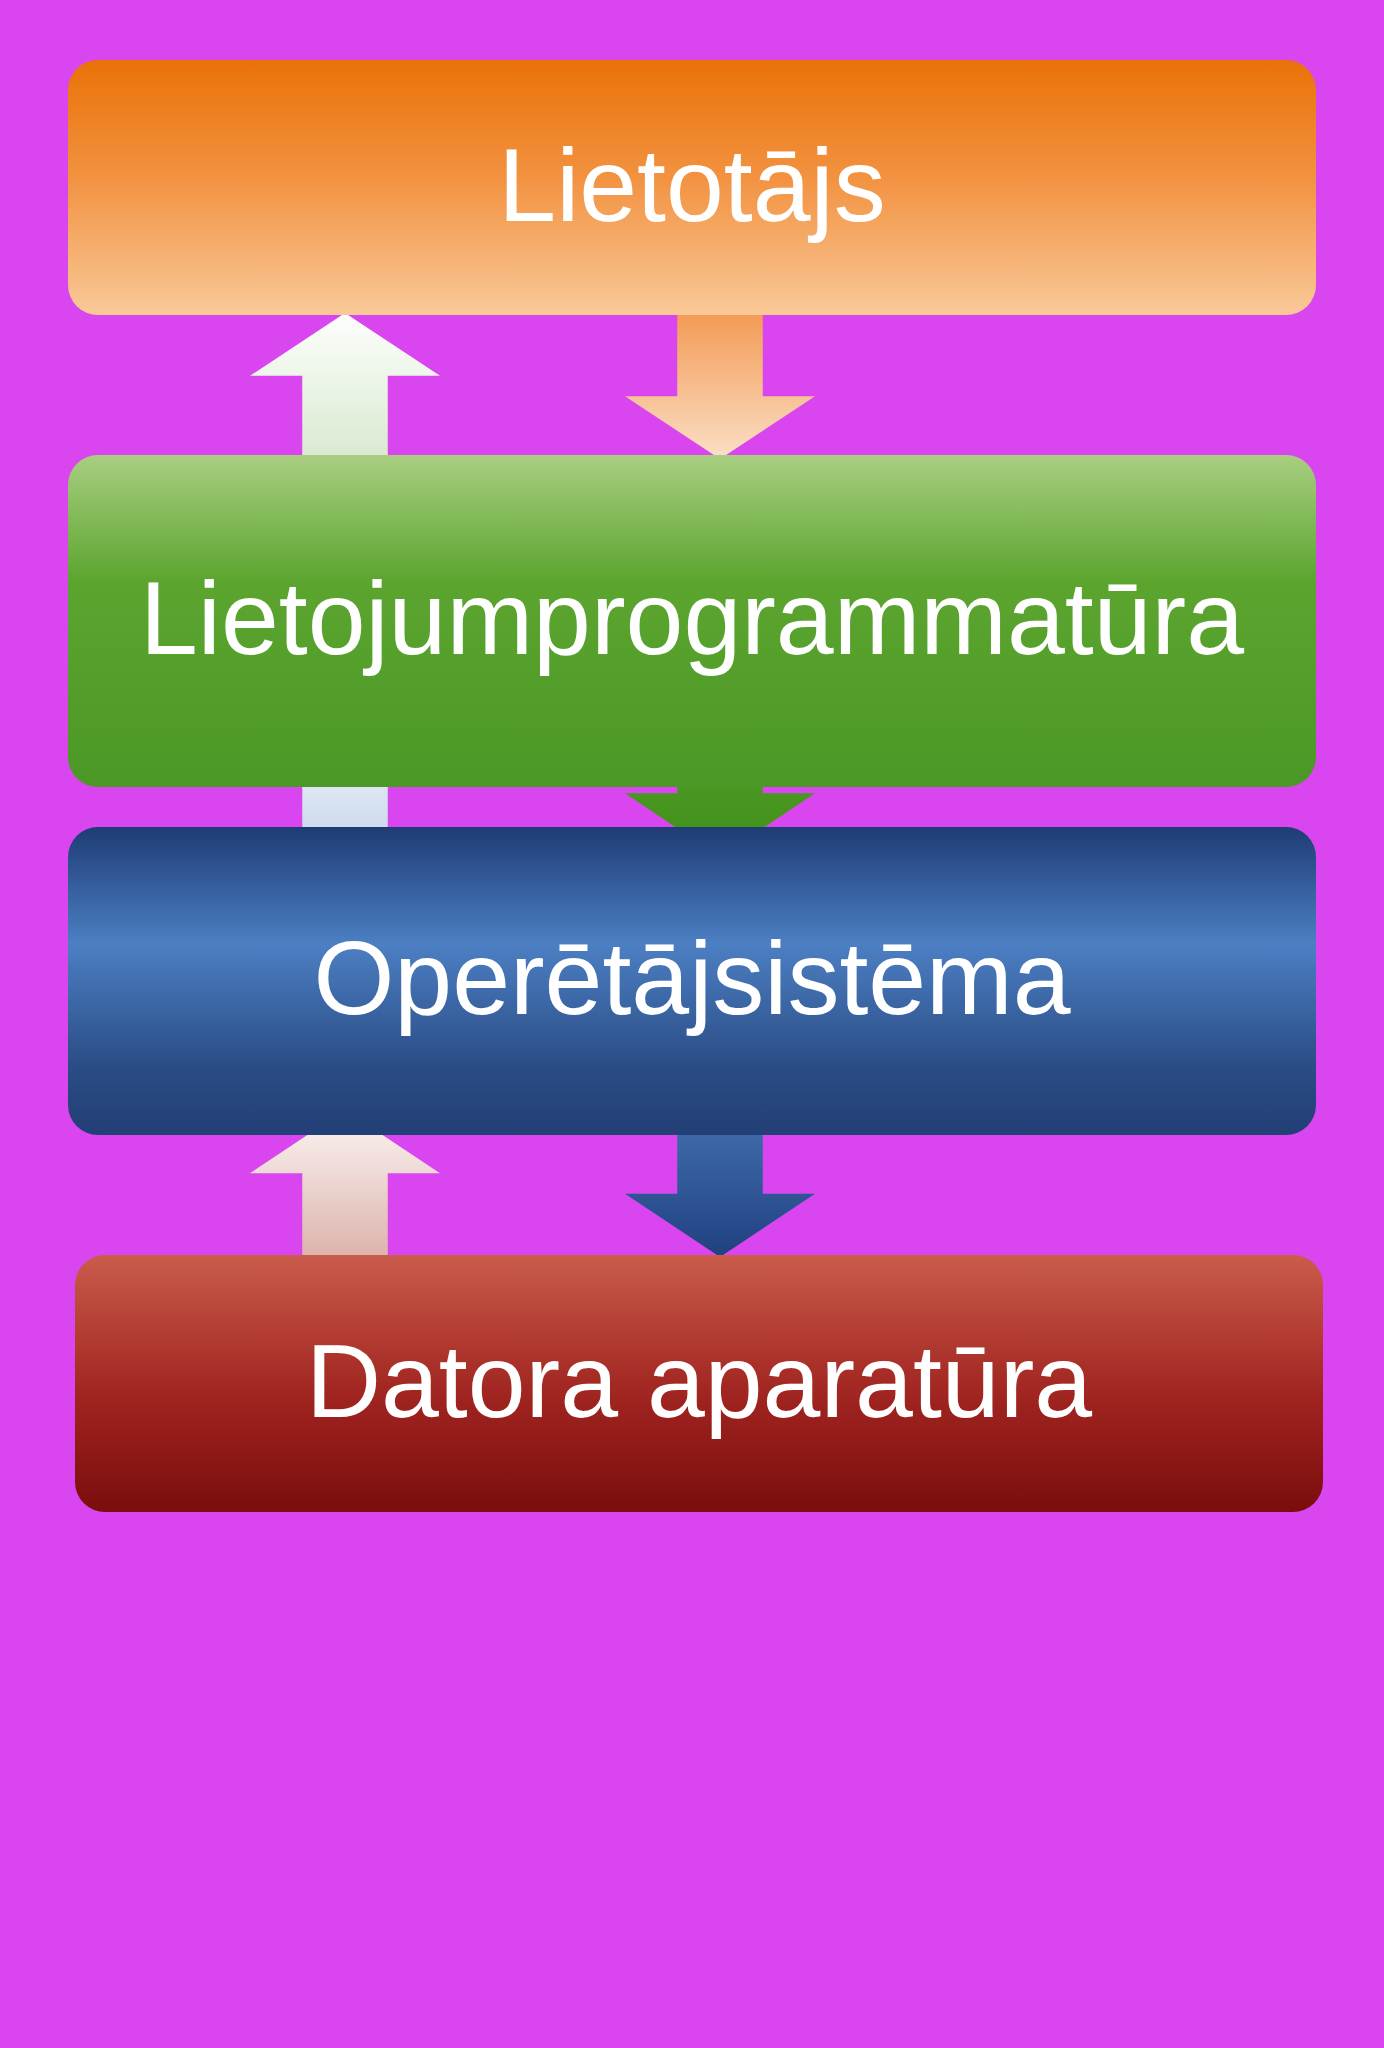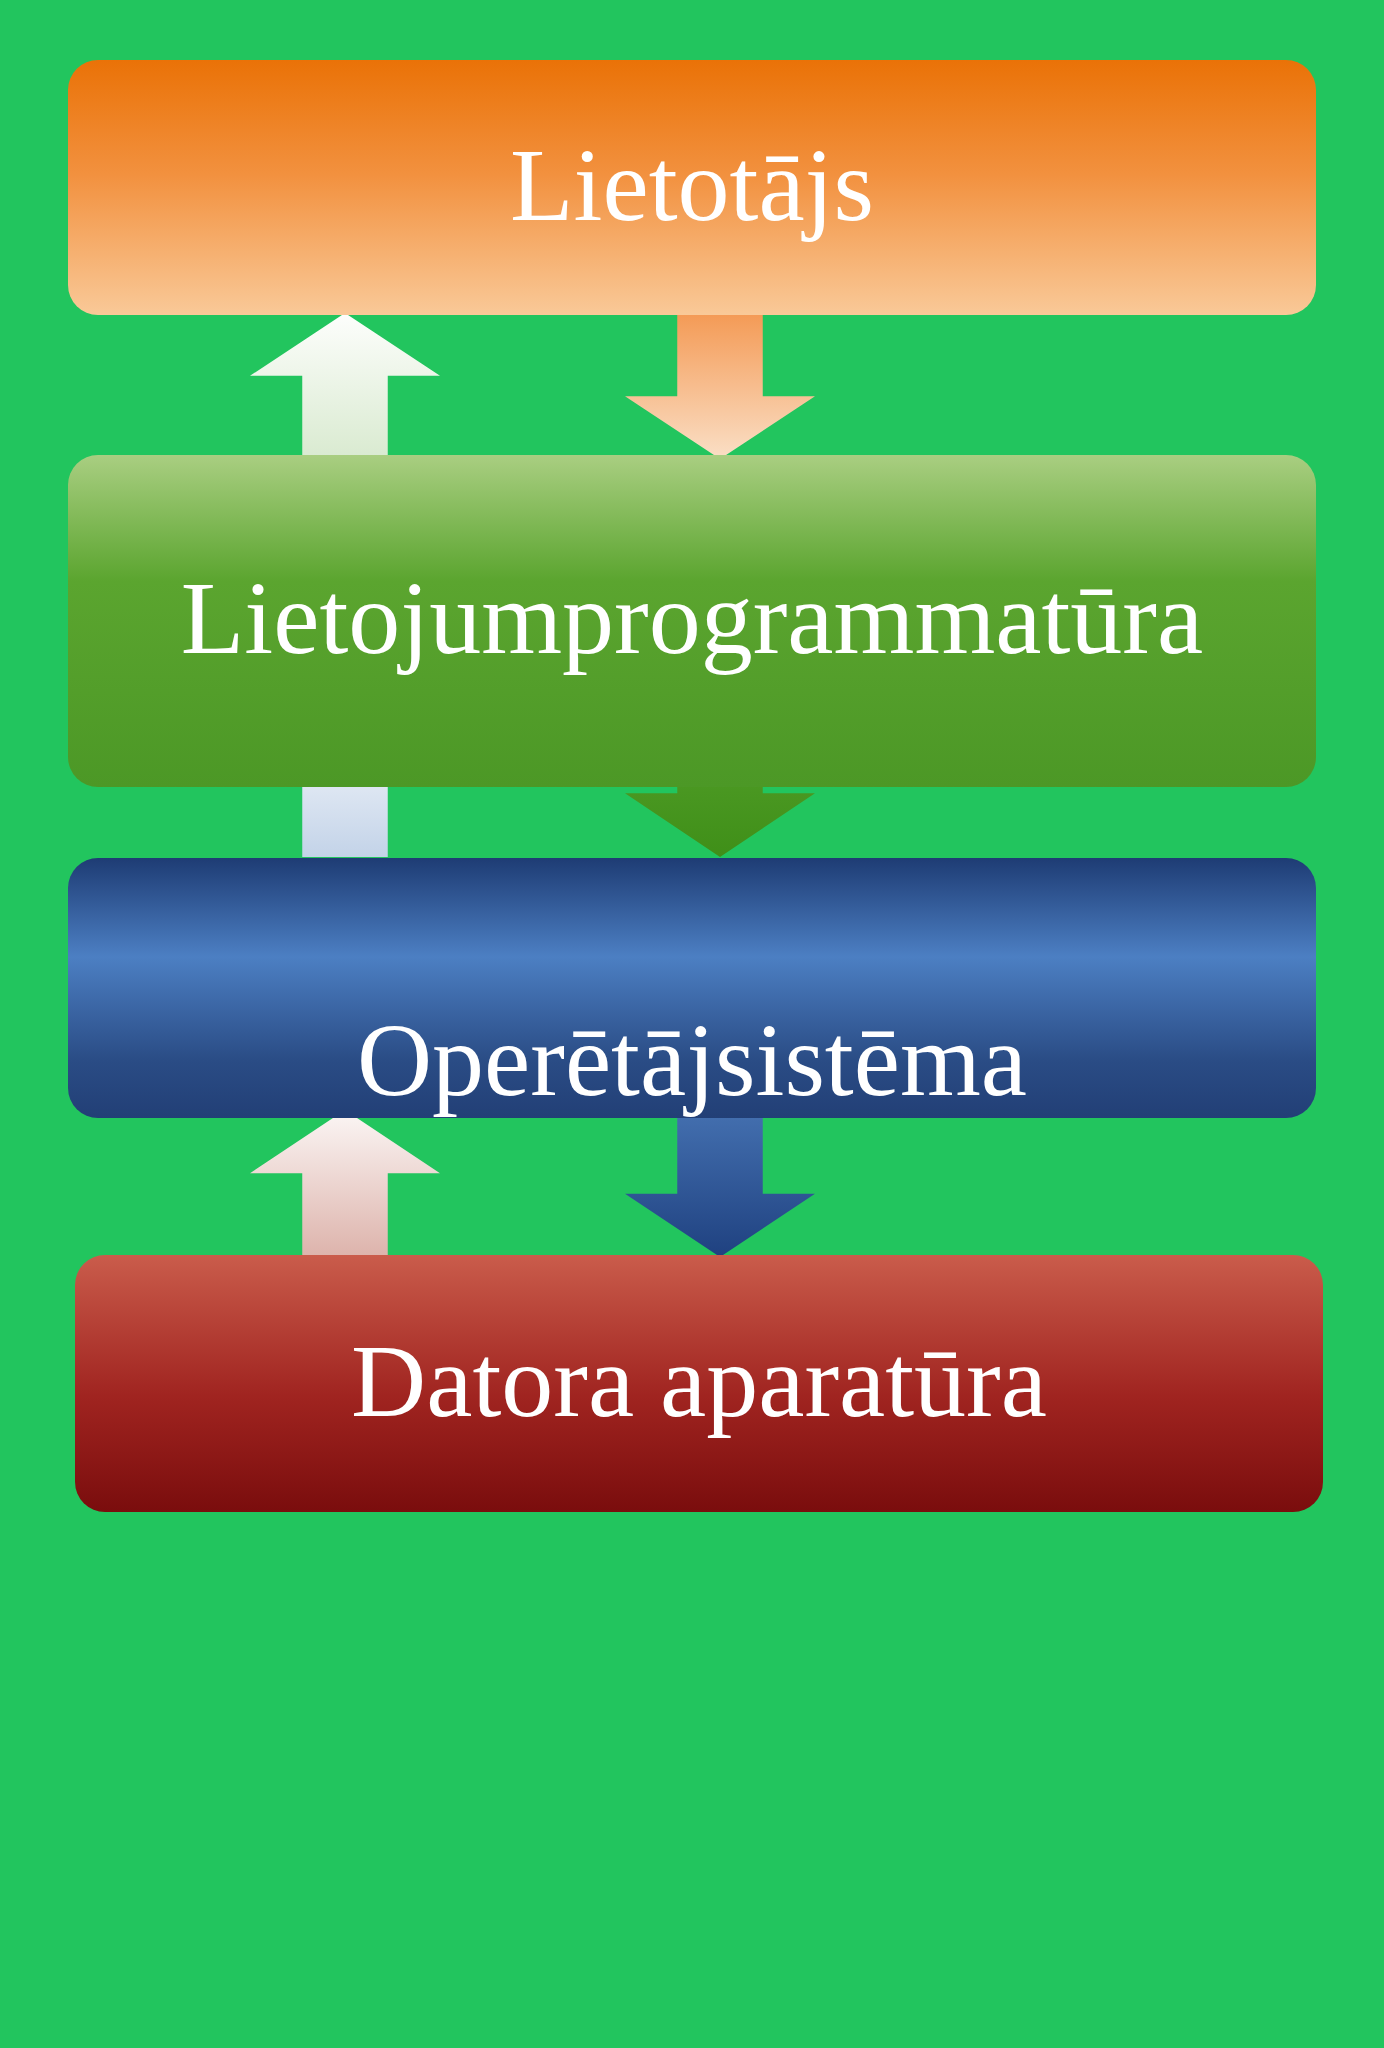--- a/index.html
+++ b/index.html
@@ -4,36 +4,36 @@
 <style>
   html, body {
     margin: 0;
     padding: 0;
     background: #000;
   }
   .canvas {
     position: relative;
     width: 1384px;
     height: 2048px;
-    background: #22c55e;
+    background: #d946ef;
     overflow: hidden;
-    font-family: Liberation Serif, serif;
+    font-family: Liberation Sans, sans-serif;
   }
   .layer-box {
     position: absolute;
     left: 68px;
     width: 1248px;
     border-radius: 30px;
     display: flex;
     align-items: center;
     justify-content: center;
   }
   .box-user        { top: 60px;   height: 255px; }
   .box-application { top: 455px;  height: 332px; }
-  .box-os          { top: 858px;  height: 260px; align-items: flex-end; }
+  .box-os          { top: 827px;  height: 308px; }
   .box-hardware    { top: 1255px; height: 257px; }
   .layer-label {
     color: #ffffff;
     font-size: 104px;
     line-height: 1;
     white-space: nowrap;
     letter-spacing: 0px;
     padding-bottom: 6px;
   }
   .arrow {

